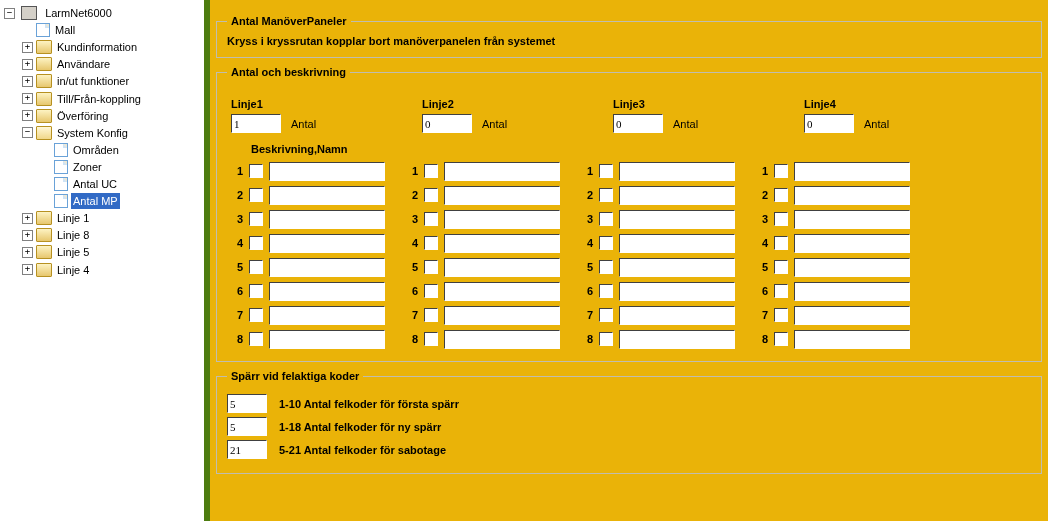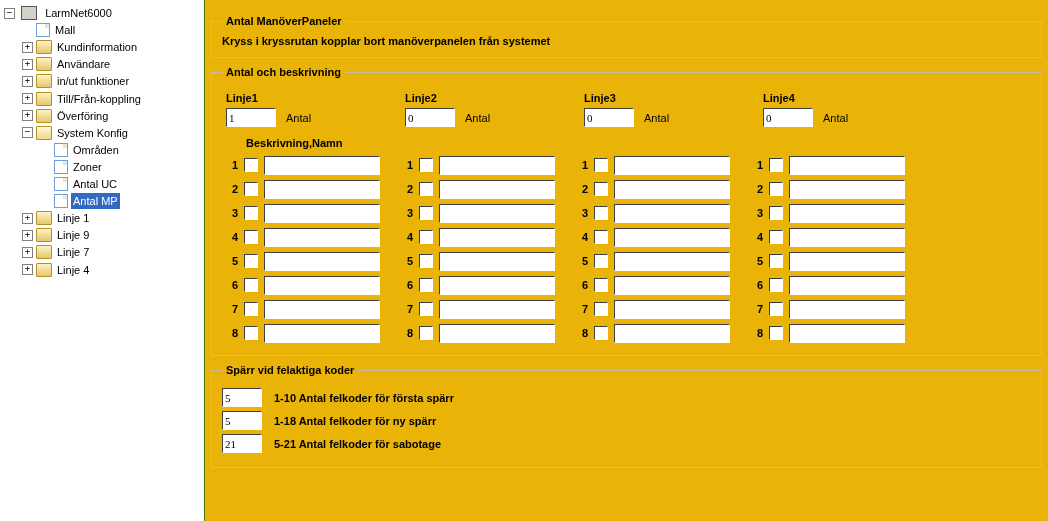--- a/index.html
+++ b/index.html
@@ -1,37 +1,37 @@
 <!DOCTYPE html>
 <html><head>
 <meta charset="utf-8">
 <style>
   html,body{margin:0;padding:0;font-family:Tahoma,Arial,sans-serif;font-size:11px;color:#000;background:#ece9d8;width:1048px;height:521px;overflow:hidden}
   .app{display:flex;height:521px}
   
-  .tree{width:200px;background:#fff;border-right:1px solid #4d7c0f;padding:4px 0 0 4px;overflow:auto;line-height:16px}
+  .tree{width:200px;background:#fff;border-right:6px solid #4d7c0f;padding:4px 0 0 4px;overflow:auto;line-height:16px}
   .tree ul{list-style:none;margin:0;padding:0}
   .tree li{white-space:nowrap}
   .tree .twisty{display:inline-block;width:9px;height:9px;border:1px solid #808080;margin-right:3px;text-align:center;line-height:7px;font-size:9px;font-family:monospace;vertical-align:middle;color:#000;background:#fff}
   .tree .twisty.none{border:none;width:11px}
   .tree .icon{display:inline-block;width:14px;height:12px;margin-right:3px;vertical-align:middle}
   .tree .folder-closed{background:linear-gradient(#fdf3c3,#e7c76e);border:1px solid #b79121;border-radius:1px}
   .tree .folder-open{background:linear-gradient(#fff7d6,#f0d78a);border:1px solid #b79121;border-radius:1px}
   .tree .doc{background:#fff;border:1px solid #6aa2d8;width:12px;height:12px;position:relative}
   .tree .doc::after{content:"";position:absolute;right:0;top:0;border-top:4px solid #ece9d8;border-left:4px solid #cfe3f5}
   .tree .root{width:14px;height:12px;background:#d4d0c8;border:1px solid #555}
   .tree .children{padding-left:18px}
   .tree .lbl{display:inline-block;padding:0 2px;vertical-align:middle}
   .tree .sel .lbl{background:#316ac5;color:#fff}
   
   .panel{flex:1;background:#eab308;padding:11px 6px 6px 6px;overflow:auto}
   fieldset{border:1px solid #c0bdae;margin:4px 0 8px 0;padding:8px 10px 10px 10px}
   legend{padding:0 4px}
   .bold{font-weight:bold}
-  .lines{display:flex;gap:4px;margin:6px 0 2px 4px}
+  .lines{display:flex;gap:16px;margin:12px 0 2px 4px}
   .linecol{width:175px}
   .linehdr{font-weight:bold;margin-bottom:4px}
   .antalrow{display:flex;align-items:center;gap:4px}
   input.sunken{font:11px Tahoma;background:#fff;border:1px solid;border-color:#404040 #fff #fff #404040;padding:1px 2px;height:15px}
   input.antal{width:44px}
   .antal-lbl{font-weight:normal;margin-left:6px}
   .desc-hdr{font-weight:bold;margin:10px 0 4px 24px}
   .rowset{display:flex;gap:0;margin-left:4px}
   .rowcol{width:175px}
   .row{display:flex;align-items:center;height:24px;gap:6px}
@@ -59,22 +59,22 @@
             <li><span class="twisty ">+</span><span class="icon folder-closed"></span><span class="lbl">in/ut funktioner</span></li>
             <li><span class="twisty ">+</span><span class="icon folder-closed"></span><span class="lbl">Till/Från-koppling</span></li>
             <li><span class="twisty ">+</span><span class="icon folder-closed"></span><span class="lbl">Överföring</span></li>
             <li><span class="twisty ">−</span><span class="icon folder-open"></span><span class="lbl">System Konfig</span><ul class="children">
                 <li><span class="twisty none"></span><span class="icon doc"></span><span class="lbl">Områden</span></li>
                 <li><span class="twisty none"></span><span class="icon doc"></span><span class="lbl">Zoner</span></li>
                 <li><span class="twisty none"></span><span class="icon doc"></span><span class="lbl">Antal UC</span></li>
                 <li class="sel"><span class="twisty none"></span><span class="icon doc"></span><span class="lbl">Antal MP</span></li>
               </ul></li>
             <li><span class="twisty ">+</span><span class="icon folder-closed"></span><span class="lbl">Linje 1</span></li>
-            <li><span class="twisty ">+</span><span class="icon folder-closed"></span><span class="lbl">Linje 9</span></li>
-            <li><span class="twisty ">+</span><span class="icon folder-closed"></span><span class="lbl">Linje 7</span></li>
+            <li><span class="twisty ">+</span><span class="icon folder-closed"></span><span class="lbl">Linje 8</span></li>
+            <li><span class="twisty ">+</span><span class="icon folder-closed"></span><span class="lbl">Linje 5</span></li>
             <li><span class="twisty ">+</span><span class="icon folder-closed"></span><span class="lbl">Linje 4</span></li>
           </ul>
       </li>
     </ul>
   </div>
 
   <div class="panel">
     <fieldset>
       <legend class="bold">Antal ManöverPaneler</legend>
       <div class="bold">Kryss i kryssrutan kopplar bort manöverpanelen från systemet</div>

